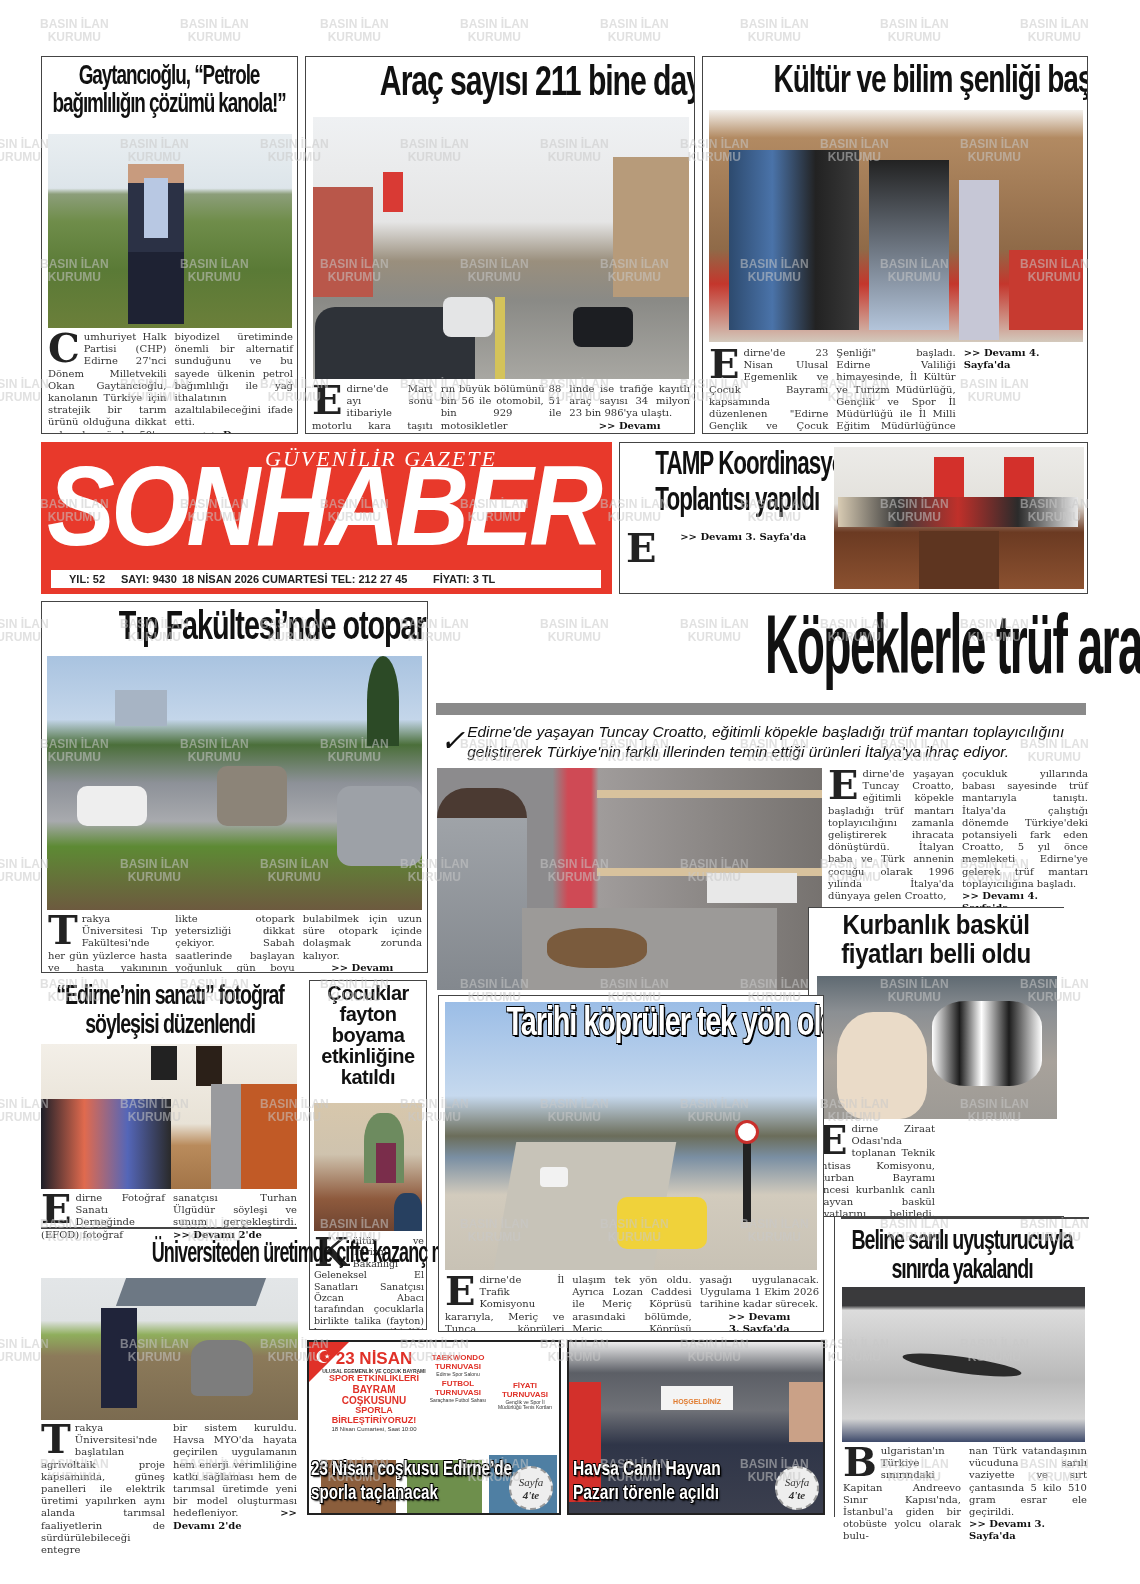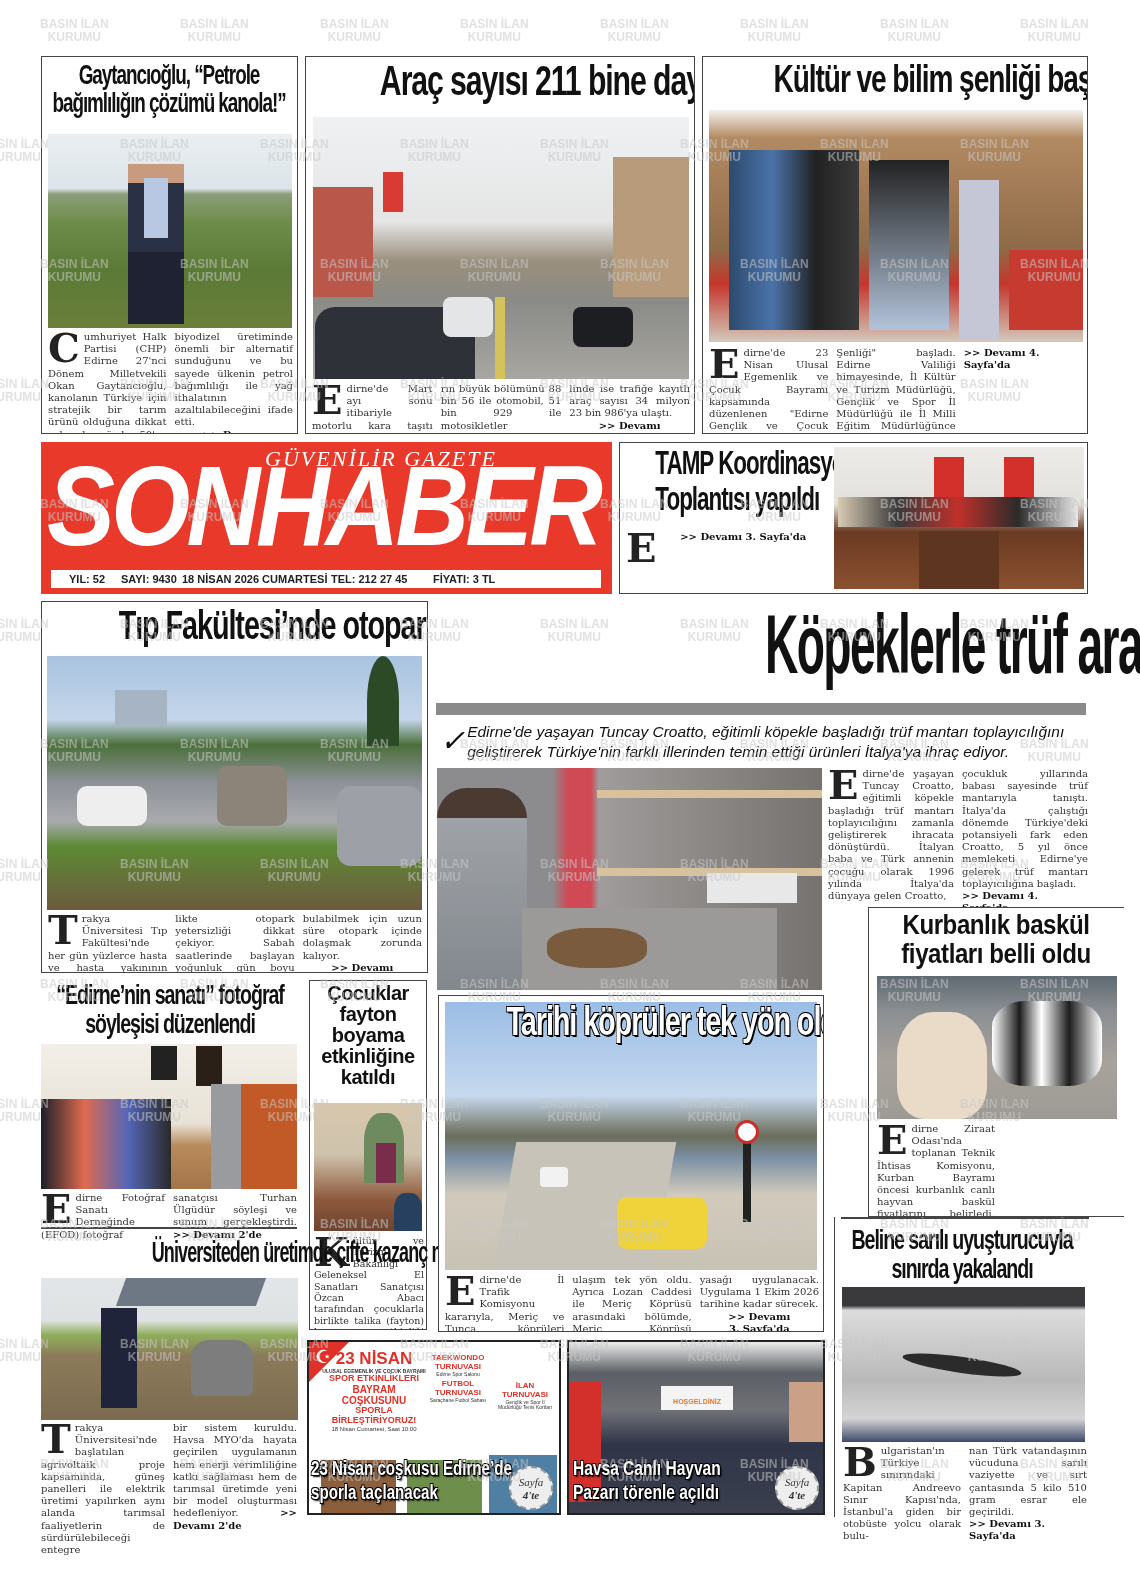--- a/index.html
+++ b/index.html
@@ -256,21 +256,21 @@
     <div class="abs" style="left:110px;top:160px;width:100px;height:40px;background:#7a5b3d;border-radius:40%"></div>
   </div>
   <div class="body2" style="left:392px;top:168px;width:260px">
     <div><span class="dropcap">E</span><span>dirne'de yaşayan Tuncay Croatto, eğitimli köpekle başladığı trüf mantarı toplayıcılığını zamanla geliştirerek ihracata dönüştürdü. İtalyan baba ve Türk annenin çocuğu olarak 1996 yılında İtalya'da dünyaya gelen Croatto,</span></div>
     <div><span>çocukluk yıllarında babası sayesinde trüf mantarıyla tanıştı. İtalya'da çalıştığı dönemde Türkiye'deki potansiyeli fark eden Croatto, 5 yıl önce memleketi Edirne'ye gelerek trüf mantarı toplayıcılığına başladı.</span>
       <span class="more" style="text-align:left">&gt;&gt; Devamı 4. Sayfa'da</span>
     </div>
   </div>
 </div>
 
-<div class="box" style="left:868px;top:907px;width:256px;height:310px;border-right:none">
+<div class="box" style="left:808px;top:907px;width:256px;height:310px;border-right:none">
   <div class="hl abs" style="left:0;top:2px;width:254px;font-size:28px;letter-spacing:-0.5px">
     <span class="cond" style="transform:scaleX(0.86);white-space:normal;width:300px;margin-left:-23px">Kurbanlık baskül fiyatları belli oldu</span>
   </div>
   <div class="photo" style="left:8px;top:68px;width:240px;height:143px;background:linear-gradient(180deg,#5f6a72 0%,#8b8f93 25%,#a8a29b 60%,#9d9a95 100%)">
     <div class="abs" style="left:20px;top:36px;width:90px;height:107px;background:#eadbc8;border-radius:40% 40% 30% 30%"></div>
     <div class="abs" style="left:115px;top:25px;width:110px;height:85px;background:linear-gradient(90deg,#fff 0%,#1d1d1d 25%,#fff 45%,#1d1d1d 70%,#fff 100%);border-radius:30%"></div>
   </div>
   <div class="body2" style="left:8px;top:215px;width:244px">
     <div><span class="dropcap">E</span><span>dirne Ziraat Odası'nda toplanan Teknik İhtisas Komisyonu, Kurban Bayramı öncesi kurbanlık canlı hayvan baskül fiyatlarını belirledi. Geçtiğimiz yıl kesim ve par-</span></div>
   </div>
@@ -372,21 +372,21 @@
       <div style="font-size:9px">SPORLA BİRLEŞTİRİYORUZ!</div>
       <div style="font-size:6px;color:#333;font-weight:normal">18 Nisan Cumartesi, Saat 10:00</div>
     </div>
     <div class="abs" style="left:118px;top:12px;width:62px;text-align:center;font-family:'Liberation Sans',sans-serif;font-weight:bold;color:#e03128;line-height:1.1;font-size:8px">
       <div>TAEKWONDO TURNUVASI</div>
       <div style="font-size:5px;color:#333;font-weight:normal">Edirne Spor Salonu</div>
       <div style="margin-top:3px">FUTBOL TURNUVASI</div>
       <div style="font-size:5px;color:#333;font-weight:normal">Saraçhane Futbol Sahası</div>
     </div>
     <div class="abs" style="left:186px;top:40px;width:60px;text-align:center;font-family:'Liberation Sans',sans-serif;font-weight:bold;color:#e03128;line-height:1.1;font-size:8px">
-      <div>İLAN TURNUVASI</div>
+      <div>FİYATI TURNUVASI</div>
       <div style="font-size:5px;color:#333;font-weight:normal">Gençlik ve Spor İl Müdürlüğü Tenis Kortları</div>
     </div>
     <div class="abs" style="left:12px;top:118px;width:75px;height:53px;background:#8b5e3c"></div>
     <div class="abs" style="left:98px;top:118px;width:75px;height:53px;background:#6e8f4c"></div>
     <div class="abs" style="left:180px;top:113px;width:68px;height:58px;background:#4f7fa3"></div>
   </div>
   <div class="pill" style="left:2px;top:114px;font-size:21px;line-height:1.15;transform:scaleX(0.72);transform-origin:left top;white-space:nowrap">
     <div>23 Nisan coşkusu Edirne’de</div>
     <div>sporla taçlanacak</div>
   </div>

